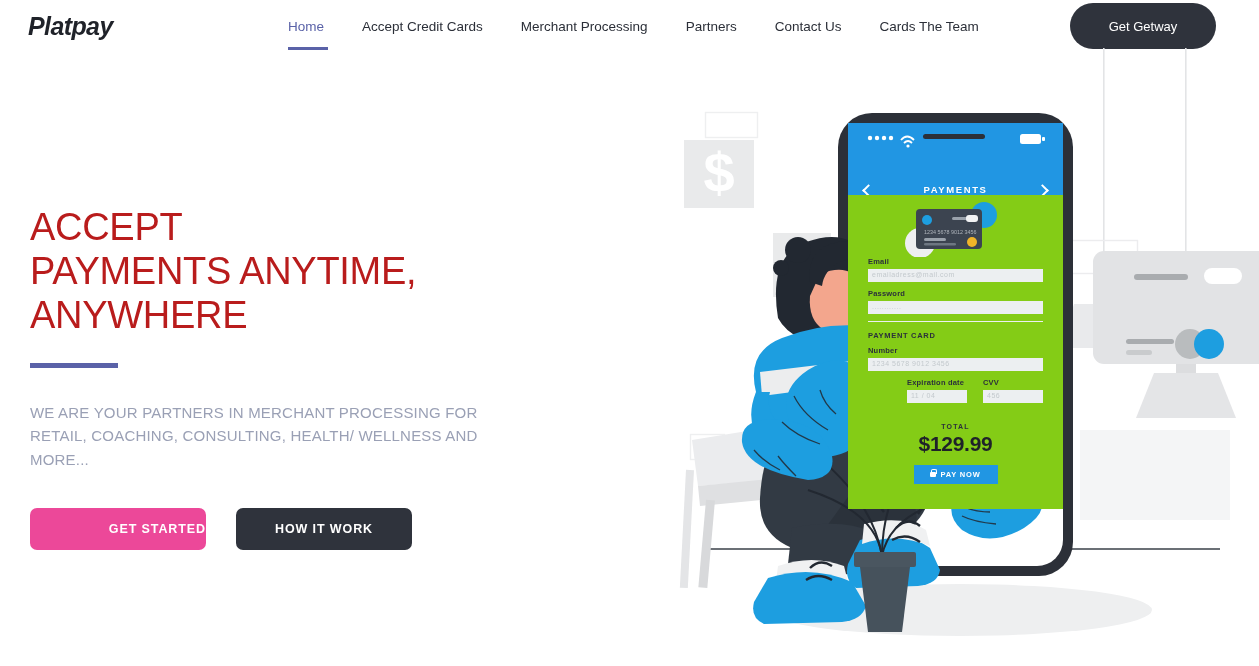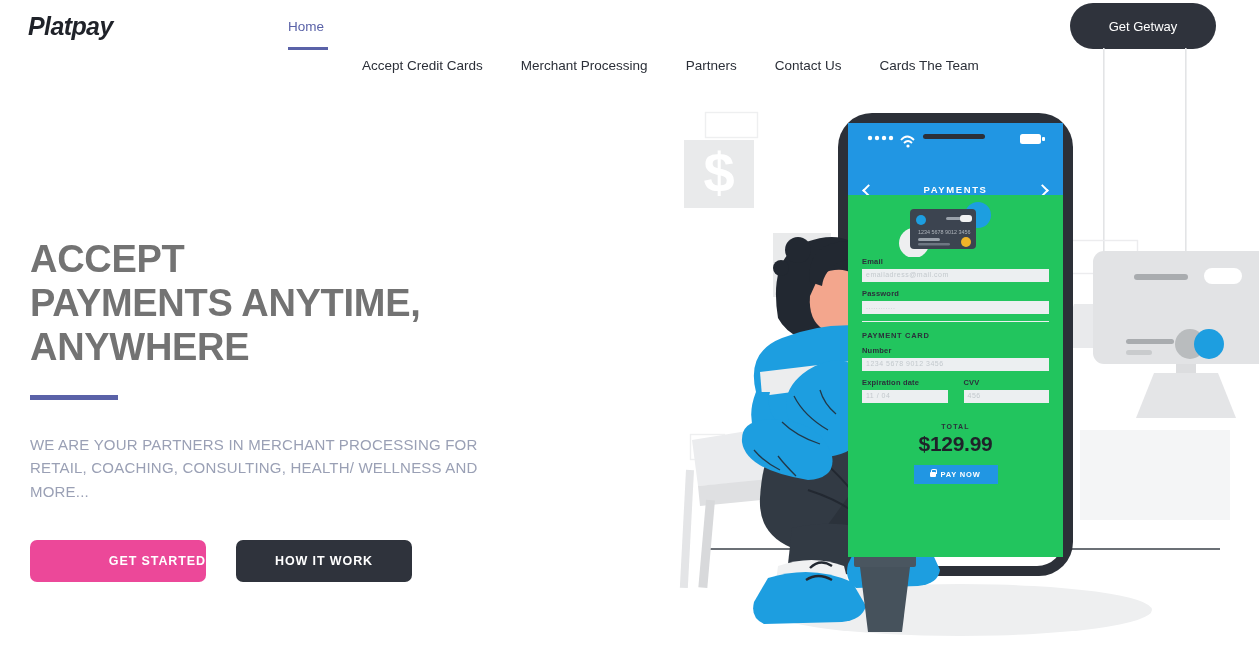--- a/index.html
+++ b/index.html
@@ -22,40 +22,40 @@
   }
   .nav-links {
     position: absolute; left: 288px; top: 19px;
     display: flex; align-items: flex-start;
   }
   .nav-link {
     font-size: 13.5px; color: #2b2f38;
     white-space: nowrap; cursor: pointer;
     position: relative; padding-bottom: 16px;
   }
-  .nav-link + .nav-link { margin-left: 38px; margin-top: 39px; }
+  .nav-link + .nav-link { margin-left: 38px; }
   .nav-link.active { color: #5a62a8; }
   .nav-link.active::after {
     content: ""; position: absolute;
     left: 0; bottom: 0; width: 40px; height: 3px;
     background: #5a62a8;
   }
   .cta-nav {
     position: absolute; right: 43px; top: 3px;
     width: 146px; height: 46px; border-radius: 23px;
     background: #2f333c; color: #ffffff;
     font-size: 13px; border: none; cursor: pointer;
     font-family: "Liberation Sans", sans-serif;
   }
 
   
   .hero { position: absolute; left: 30px; top: 205px; width: 500px; }
   .headline {
-    font-size: 38px; font-weight: bold; line-height: 1.16;
-    color: #737373; letter-spacing: -0.3px; margin-top: 32px;
+    font-size: 38px; font-weight: normal; line-height: 1.16;
+    color: #b91c1c; letter-spacing: -0.3px;
   }
   .rule {
     width: 88px; height: 5px; background: #5a62a8;
     margin-top: 26px;
   }
   .subcopy {
     margin-top: 33px;
     font-size: 15px; line-height: 1.55;
     color: #9aa0b5; letter-spacing: 0.2px;
   }
@@ -87,37 +87,37 @@
     display: flex; align-items: flex-end; justify-content: center;
     font-size: 9.5px; font-weight: bold; letter-spacing: 1.6px;
     position: relative;
   }
   .chev {
     position: absolute; width: 9px; height: 9px;
     border-top: 2px solid #fff; border-right: 2px solid #fff;
   }
   .chev-l { left: 16px; transform: rotate(-135deg); }
   .chev-r { right: 16px; transform: rotate(45deg); }
-  .sc-body { background: #22c55e; height: 362px; padding: 0 14px; position: relative; }
+  .sc-body { background: #84cc16; height: 314px; padding: 0 20px; position: relative; }
   .card-art { height: 62px; position: relative; }
   .f-label {
     font-size: 7.5px; font-weight: bold; color: #2b303b;
     letter-spacing: .2px; margin-bottom: 3px;
   }
   .f-input {
     height: 13px; background: #eceff1; margin-bottom: 7px;
     font-size: 7px; color: #c3c9cd; padding: 2px 0 0 4px;
     letter-spacing: .5px;
   }
   .f-divider { height: 1px; background: #eceff1; margin: 4px 0 9px; }
   .sec-title {
     font-size: 7.5px; font-weight: bold; color: #2b303b;
     letter-spacing: .7px; margin-bottom: 6px;
   }
-  .f-two { display: flex; gap: 16px; }
+  .f-two { display: flex; gap: 16px; margin-left: 39px; }
   .f-two > div { flex: 1; }
   .total-wrap { text-align: center; margin-top: 13px; }
   .total-lbl {
     font-size: 7px; font-weight: bold; color: #2b303b; letter-spacing: 1.2px;
   }
   .total-amt {
     font-size: 21px; font-weight: bold; color: #1f2229;
     margin-top: 2px; letter-spacing: -0.3px;
   }
   .pay-btn {

